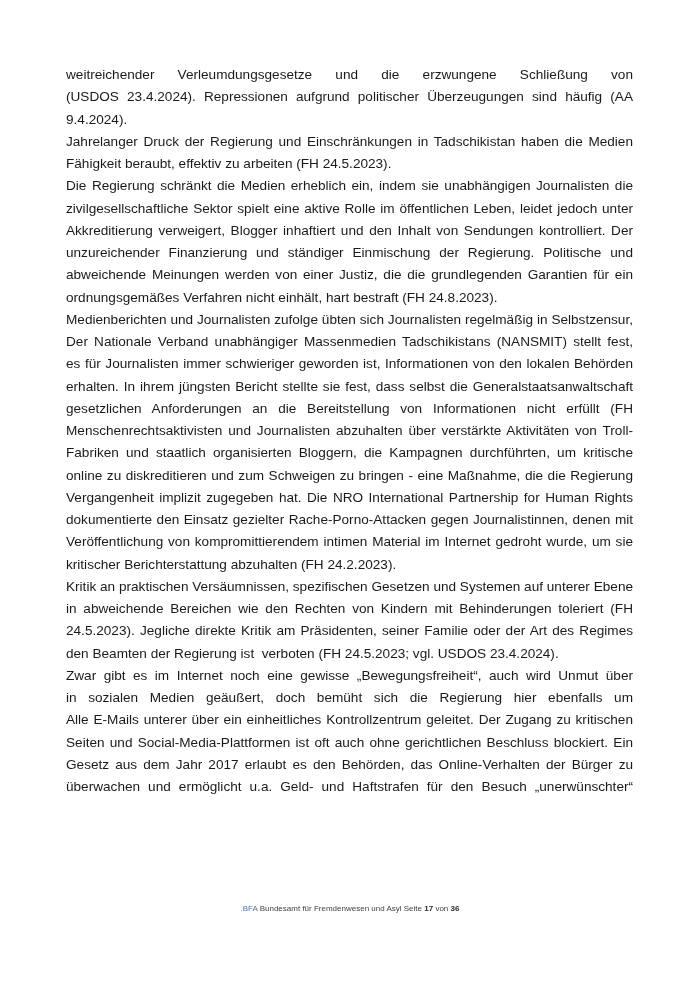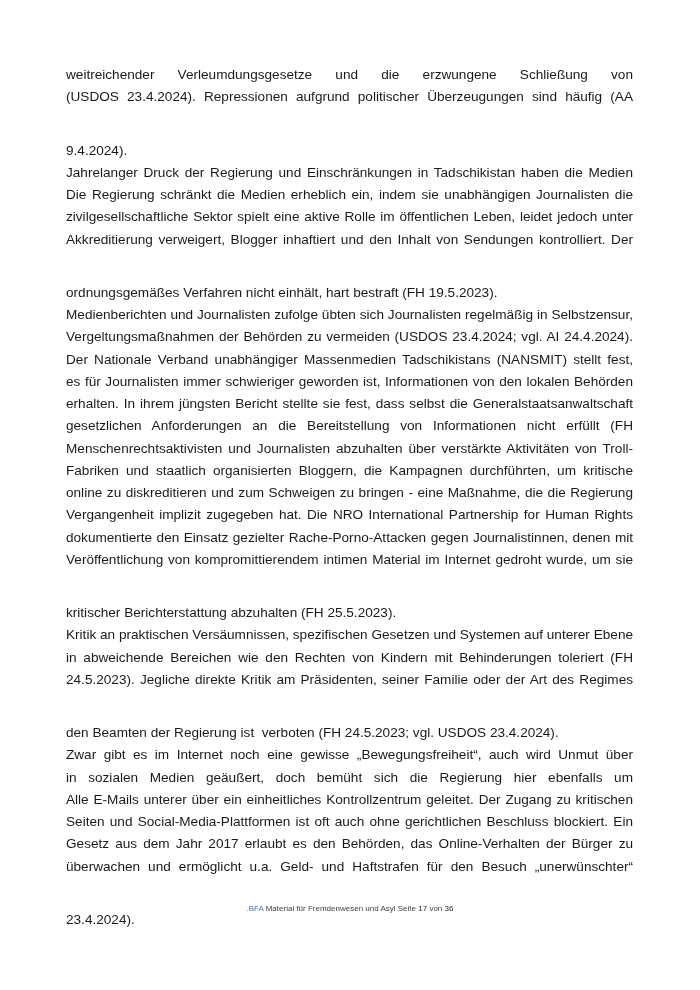--- a/index.html
+++ b/index.html
@@ -28,76 +28,76 @@
     color: #1a1a1a;
     overflow: hidden;
   }
   .ln.j {
     text-align: justify;
     text-align-last: justify;
   }
   .ln.left {
     text-align: left;
     white-space: pre-wrap;
-    margin-top: 31px;
   }
   .footer {
     position: absolute;
     left: 0;
     top: 903px;
     width: 700px;
     text-align: center;
     font-size: 8px;
     line-height: 11px;
     color: #3f3f3f;
   }
   .footer .logo {
     color: #4f76a4;
   }
   .footer .pagenum {
-    font-weight: normal;
+    font-weight: bold;
     color: #2b2b2b;
   }
 </style>
 </head>
 <body>
 
 <div class="page">
 
   <div class="body-text">
 
   <div class="ln j">weitreichender Verleumdungsgesetze und die erzwungene Schließung von Medienunternehmen</div>
       <div class="ln j">(USDOS 23.4.2024). Repressionen aufgrund politischer Überzeugungen sind häufig (AA</div>
       <div class="ln left">9.4.2024).</div>
       <div class="ln j">Jahrelanger Druck der Regierung und Einschränkungen in Tadschikistan haben die Medien ihrer</div>
+      <div class="ln left">Fähigkeit beraubt, effektiv zu arbeiten (FH 24.5.2023).</div>
       <div class="ln j">Die Regierung schränkt die Medien erheblich ein, indem sie unabhängigen Journalisten die</div>
       <div class="ln j">zivilgesellschaftliche Sektor spielt eine aktive Rolle im öffentlichen Leben, leidet jedoch unter</div>
       <div class="ln j">Akkreditierung verweigert, Blogger inhaftiert und den Inhalt von Sendungen kontrolliert. Der</div>
-      <div class="ln left">ordnungsgemäßes Verfahren nicht einhält, hart bestraft (FH 19.5.2023).</div>
+      <div class="ln j">unzureichender Finanzierung und ständiger Einmischung der Regierung. Politische und</div>
+      <div class="ln j">abweichende Meinungen werden von einer Justiz, die die grundlegenden Garantien für ein</div>
+      <div class="ln left">ordnungsgemäßes Verfahren nicht einhält, hart bestraft (FH 24.8.2023).</div>
       <div class="ln j">Medienberichten und Journalisten zufolge übten sich Journalisten regelmäßig in Selbstzensur, um</div>
-      <div class="ln j">Vergeltungsmaßnahmen der Behörden zu vermeiden (USDOS 23.4.2024; vgl. AI 24.4.2024).</div>
       <div class="ln j">Der Nationale Verband unabhängiger Massenmedien Tadschikistans (NANSMIT) stellt fest, dass</div>
       <div class="ln j">es für Journalisten immer schwieriger geworden ist, Informationen von den lokalen Behörden zu</div>
       <div class="ln j">erhalten. In ihrem jüngsten Bericht stellte sie fest, dass selbst die Generalstaatsanwaltschaft die</div>
       <div class="ln j">gesetzlichen Anforderungen an die Bereitstellung von Informationen nicht erfüllt (FH 24.5.2023).</div>
       <div class="ln j">Menschenrechtsaktivisten und Journalisten abzuhalten über verstärkte Aktivitäten von Troll-</div>
       <div class="ln j">Fabriken und staatlich organisierten Bloggern, die Kampagnen durchführten, um kritische Stimmen</div>
       <div class="ln j">online zu diskreditieren und zum Schweigen zu bringen - eine Maßnahme, die die Regierung in der</div>
       <div class="ln j">Vergangenheit implizit zugegeben hat. Die NRO International Partnership for Human Rights (IPHR)</div>
       <div class="ln j">dokumentierte den Einsatz gezielter Rache-Porno-Attacken gegen Journalistinnen, denen mit der</div>
       <div class="ln j">Veröffentlichung von kompromittierendem intimen Material im Internet gedroht wurde, um sie von</div>
-      <div class="ln left">kritischer Berichterstattung abzuhalten (FH 25.5.2023).</div>
+      <div class="ln left">kritischer Berichterstattung abzuhalten (FH 24.2.2023).</div>
       <div class="ln j">Kritik an praktischen Versäumnissen, spezifischen Gesetzen und Systemen auf unterer Ebene wird</div>
       <div class="ln j">in abweichende Bereichen wie den Rechten von Kindern mit Behinderungen toleriert (FH</div>
       <div class="ln j">24.5.2023). Jegliche direkte Kritik am Präsidenten, seiner Familie oder der Art des Regimes und</div>
       <div class="ln left">den Beamten der Regierung ist  verboten (FH 24.5.2023; vgl. USDOS 23.4.2024).</div>
       <div class="ln j">Zwar gibt es im Internet noch eine gewisse „Bewegungsfreiheit“, auch wird Unmut über Missstände</div>
       <div class="ln j">in sozialen Medien geäußert, doch bemüht sich die Regierung hier ebenfalls um Beschränkungen:</div>
       <div class="ln j">Alle E-Mails unterer über ein einheitliches Kontrollzentrum geleitet. Der Zugang zu kritischen</div>
       <div class="ln j">Seiten und Social-Media-Plattformen ist oft auch ohne gerichtlichen Beschluss blockiert. Ein</div>
       <div class="ln j">Gesetz aus dem Jahr 2017 erlaubt es den Behörden, das Online-Verhalten der Bürger zu</div>
       <div class="ln j">überwachen und ermöglicht u.a. Geld- und Haftstrafen für den Besuch „unerwünschter“ Seiten.</div>
-      <div class="ln left">23.4.2024).</div>
     </div>
 
-  <div class="footer"><span class="logo">.BFA</span> <span>Material für Fremdenwesen und Asyl</span> <span>Seite</span> <span class="pagenum">17</span> <span>von</span> <span class="pagenum">36</span></div>
+  <div class="footer"><span class="logo">.BFA</span> <span>Bundesamt für Fremdenwesen und Asyl</span> <span>Seite</span> <span class="pagenum">17</span> <span>von</span> <span class="pagenum">36</span></div>
 
 </div>
 
 </body></html>

